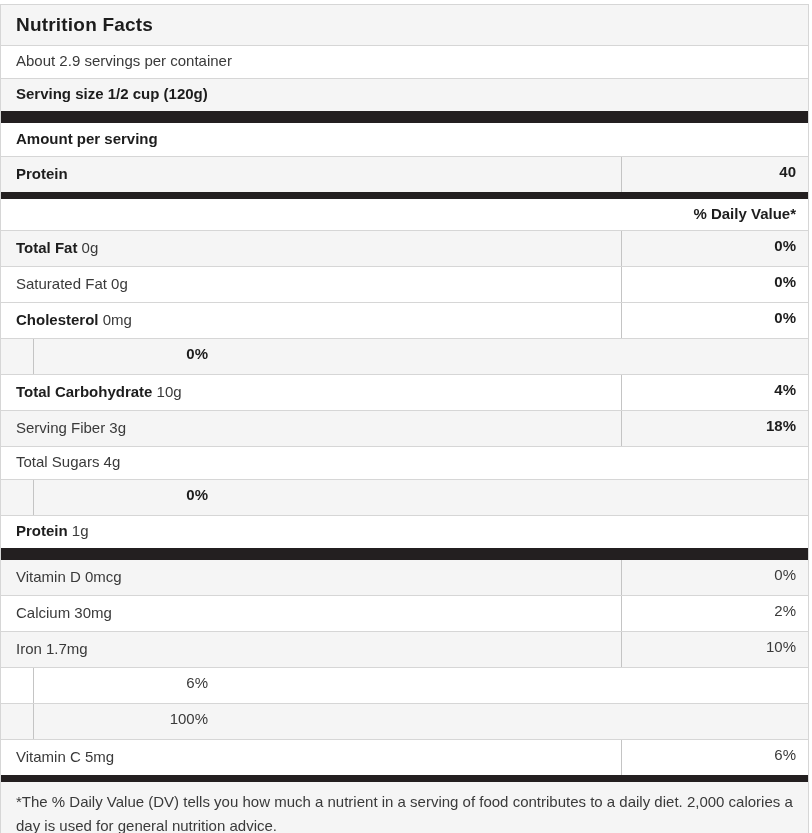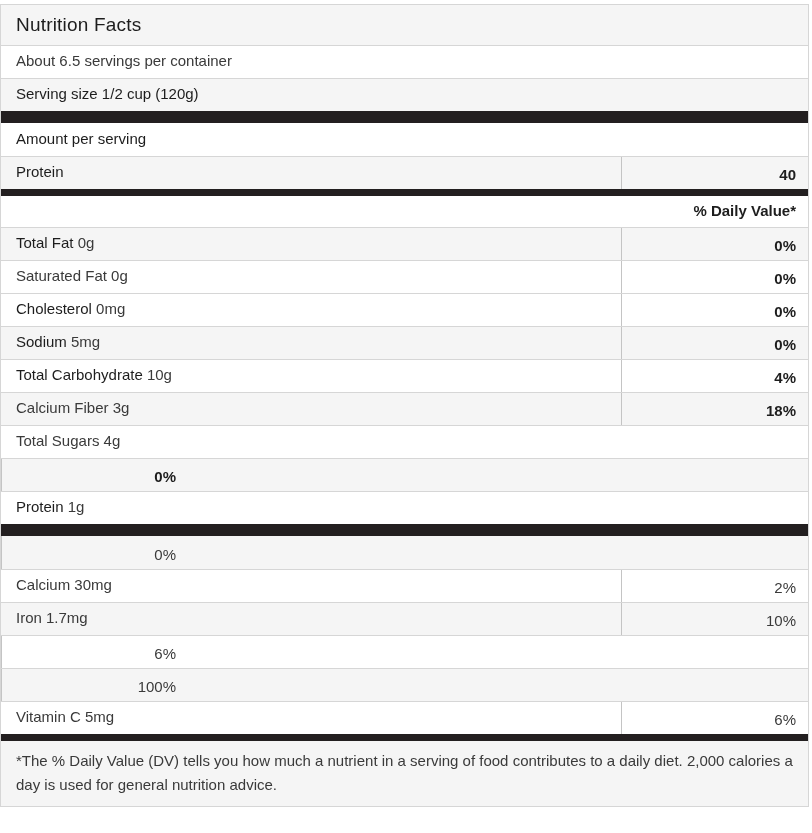--- a/index.html
+++ b/index.html
@@ -30,32 +30,33 @@
   .row:first-child{border-top:none;}
   .bar + .row{border-top:none;}
   .row.shade{background:var(--shade);}
   .cell-label{
     flex:1;
     display:flex;
     align-items:center;
     padding:6px 14px 6px 15px;
     line-height:1.25;
   }
-  .cell-label .b{font-weight:400;color:var(--text-strong);white-space:pre-wrap;}
+  .cell-label .b{font-weight:700;color:var(--text-strong);white-space:pre-wrap;}
   .cell-label .r{white-space:pre-wrap;}
   .cell-value{
     box-sizing:border-box;
     width:187px;
     flex:none;
     border-left:1px solid var(--divider);
     display:flex;
     align-items:center;
     justify-content:flex-end;
     text-align:center;
-    padding:6px 12px 2px 8px;
+    padding:6px 12px 12px 8px;
+    margin-left:32px;
   }
   .cell-value.vb{font-weight:700;color:var(--text-strong);}
   .bar{background:var(--bar);width:100%;}
   
   .row.title{min-height:39px;}
   .row.title .cell-label{padding:8px 14px 8px 15px;}
   .row.title .cell-label .b{font-size:19px;letter-spacing:0.2px;}
   
   .row.dv-head{min-height:30px;justify-content:flex-end;}
   .row.dv-head .cell-label{
@@ -80,21 +81,21 @@
 <div id="label">
     <div class="row shade title">
       <div class="cell-label">
         <span class="b">Nutrition Facts</span>
         <span class="r"></span>
       </div>
     </div>
     <div class="row">
       <div class="cell-label">
         <span class="b"></span>
-        <span class="r">About 6.5 servings per container</span>
+        <span class="r">About 2.9 servings per container</span>
       </div>
     </div>
     <div class="row shade">
       <div class="cell-label">
         <span class="b">Serving size 1/2 cup (120g)</span>
         <span class="r"></span>
       </div>
     </div>
     <div class="bar" style="height: 12px;"></div>
     <div class="row">
@@ -140,41 +141,37 @@
     <div class="row">
       <div class="cell-label">
         <span class="b">Cholesterol</span>
         <span class="r"> 0mg</span>
       </div>
       <div class="cell-value vb">
         <span>0%</span>
       </div>
     </div>
     <div class="row shade">
-      <div class="cell-label">
-        <span class="b">Sodium</span>
-        <span class="r"> 5mg</span>
-      </div>
       <div class="cell-value vb">
         <span>0%</span>
       </div>
     </div>
     <div class="row">
       <div class="cell-label">
         <span class="b">Total Carbohydrate</span>
         <span class="r"> 10g</span>
       </div>
       <div class="cell-value vb">
         <span>4%</span>
       </div>
     </div>
     <div class="row shade">
       <div class="cell-label">
         <span class="b"></span>
-        <span class="r">Calcium Fiber 3g</span>
+        <span class="r">Serving Fiber 3g</span>
       </div>
       <div class="cell-value vb">
         <span>18%</span>
       </div>
     </div>
     <div class="row">
       <div class="cell-label">
         <span class="b"></span>
         <span class="r">Total Sugars 4g</span>
       </div>
@@ -185,20 +182,24 @@
       </div>
     </div>
     <div class="row">
       <div class="cell-label">
         <span class="b">Protein</span>
         <span class="r"> 1g</span>
       </div>
     </div>
     <div class="bar" style="height: 12px;"></div>
     <div class="row shade">
+      <div class="cell-label">
+        <span class="b"></span>
+        <span class="r">Vitamin D 0mcg</span>
+      </div>
       <div class="cell-value">
         <span>0%</span>
       </div>
     </div>
     <div class="row">
       <div class="cell-label">
         <span class="b"></span>
         <span class="r">Calcium 30mg</span>
       </div>
       <div class="cell-value">

